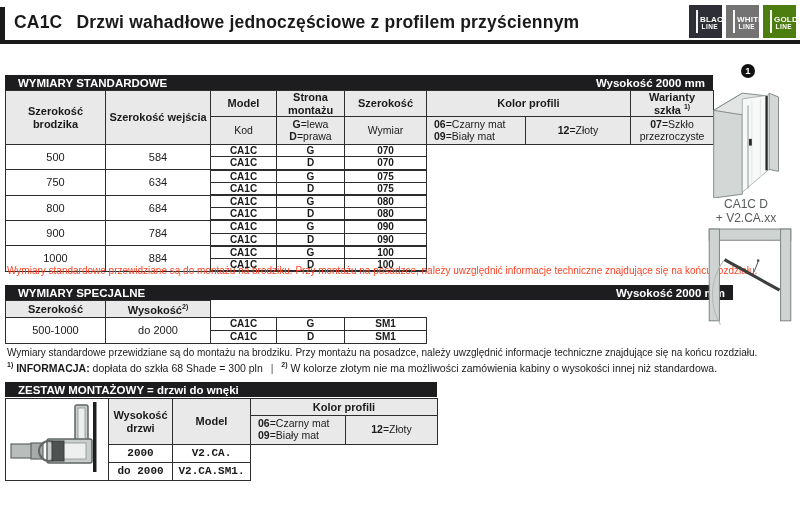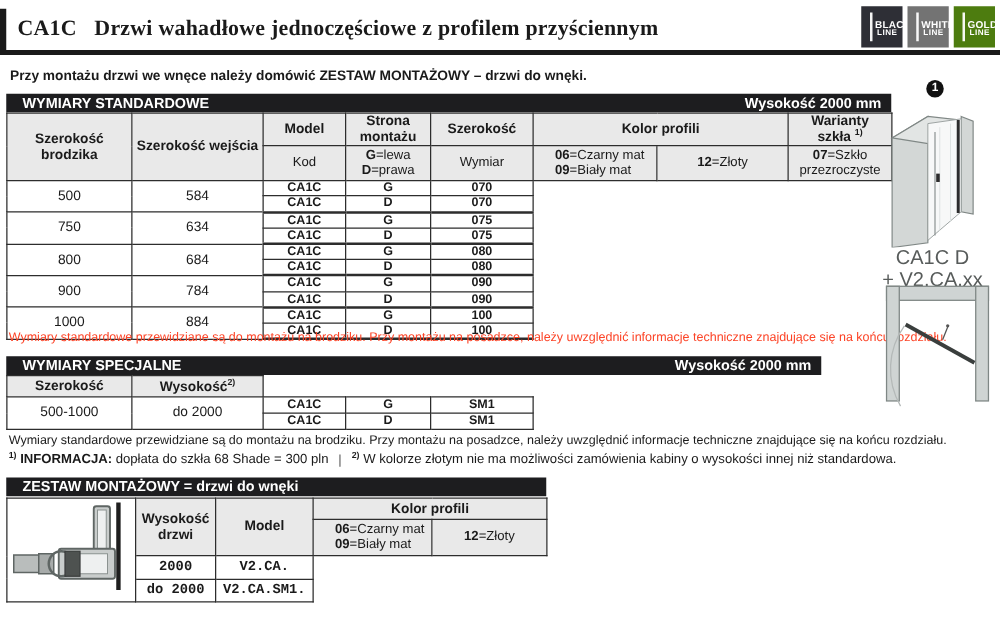--- a/index.html
+++ b/index.html
@@ -2,50 +2,50 @@
 <html><head>
 <meta charset="utf-8">
 <style>
   html,body{margin:0;padding:0;background:#fff;}
   .page{position:relative;width:800px;height:511px;background:#fff;overflow:hidden;
         font-family:"Liberation Sans",sans-serif;color:#1a1a1a;}
 
   
   .hdr-accent{position:absolute;left:0;top:7px;width:5px;height:37px;background:#1a1a1a;}
   .hdr-rule{position:absolute;left:0;top:40px;width:800px;height:4px;background:#1a1a1a;}
-  .title{position:absolute;left:14px;top:12px;margin:0;font-size:17.5px;font-weight:bold;letter-spacing:.2px;font-family:Liberation Serif, serif;}
+  .title{position:absolute;left:14px;top:12px;margin:0;font-size:17.5px;font-weight:bold;letter-spacing:.2px;}
   .title .t-code{margin-right:14px;}
   .badges{position:absolute;left:689px;top:5px;display:flex;gap:4px;}
   .badge{width:33px;height:33px;position:relative;color:#fff;}
   .badge .badge-bar{position:absolute;left:7px;top:5px;bottom:5px;width:2px;background:rgba(255,255,255,.95);}
   .badge .b1{position:absolute;left:11px;top:10px;font-size:8px;font-weight:bold;letter-spacing:.2px;}
   .badge .b2{position:absolute;right:4px;top:18px;font-size:6.5px;font-weight:bold;letter-spacing:.4px;}
   .badge-black{background:#2e2f36;}
   .badge-white{background:#737373;}
   .badge-gold{background:#4d7c0f;}
 
   .intro{position:absolute;left:8px;top:55px;margin:0;font-size:11px;font-weight:bold;white-space:nowrap;}
 
   
   .bar{position:absolute;height:15px;background:#1d1d1f;color:#fff;display:flex;justify-content:space-between;
        align-items:center;padding:0 8px 0 13px;box-sizing:border-box;font-weight:bold;font-size:11.5px;white-space:nowrap;}
   .bar-std{left:5px;top:75px;width:708px;}
-  .bar-spec{left:5px;top:285px;width:652px;}
+  .bar-spec{left:5px;top:285px;width:728px;}
   .bar-zestaw{left:5px;top:382px;width:432px;align-items:center;}
 
   
   .tbl{position:absolute;border-collapse:collapse;table-layout:fixed;background:#fff;}
   .tbl td{border:1px solid #2d2d2d;text-align:center;vertical-align:middle;padding:0;
           font-size:10.5px;line-height:1.12;overflow:hidden;}
   .tbl .hd{background:#e9e9e9;}
   .tbl .b{font-weight:bold;font-size:11px;}
   .tbl .num{font-size:11px;}
   .tbl .code{font-weight:bold;font-size:10px;}
   .tbl .big{font-size:11px;font-family:Liberation Mono, monospace;}
-  .tbl .al{text-align:left;padding-left:17px;}
+  .tbl .al{text-align:left;padding-left:7px;}
   .tbl .void{border:none;background:#fff;}
   .tbl sup{font-size:7px;vertical-align:super;}
   .tbl-std{left:5px;top:90px;width:708px;}
   .tbl-std tr.rh1{height:26px;} .tbl-std tr.rh2{height:28px;} .tbl-std tr.rbody{height:12px;}
   .tbl-std tr.pair-end td{border-bottom-width:2px;}
   .tbl-spec{left:5px;top:300px;width:708px;}
   .tbl-spec tr.sh1{height:17px;} .tbl-spec tr.sbody{height:13px;}
   .tbl-zestaw{left:5px;top:398px;width:432px;}
   .tbl-zestaw tr.zh1{height:17px;} .tbl-zestaw tr.zh2{height:29px;} .tbl-zestaw tr.zh3{height:18px;}
   .img-cell{background:#fff;}
@@ -56,21 +56,21 @@
   .note-black{top:347px;color:#1a1a1a;}
   .note-info{top:361px;font-size:10.5px;}
   .note-info sup{font-size:7px;font-weight:bold;}
   .note-info .sep{margin:0 5px;color:#555;}
 
   
   .step-badge{position:absolute;left:741px;top:64px;width:14px;height:14px;border-radius:50%;
               background:#111;color:#fff;font-size:9.5px;font-weight:bold;text-align:center;line-height:14px;}
   .iso{position:absolute;left:702px;top:76px;}
   .caption{position:absolute;left:694px;top:198px;width:104px;text-align:center;
-           font-size:16px;color:#575b5a;line-height:1.15;}
+           font-size:12px;color:#575b5a;line-height:1.15;}
   .topview{position:absolute;left:707px;top:227px;}
 </style>
 </head>
 <body>
 
 <div class="page">
 
   <div class="hdr-accent"></div>
   <div class="hdr-rule"></div>
   <h1 class="title">
@@ -87,21 +87,20 @@
       <span class="b1">WHITE</span>
       <span class="b2">LINE</span>
     </div>
     <div class="badge badge-gold">
       <span class="badge-bar"></span>
       <span class="b1">GOLD</span>
       <span class="b2">LINE</span>
     </div>
   </div>
 
-  <p class="intro">Przy montażu drzwi we wnęce należy domówić ZESTAW MONTAŻOWY – drzwi do wnęki.</p>
 
   <div class="bar bar-std">
     <span>WYMIARY STANDARDOWE</span>
     <span>Wysokość 2000 mm</span>
   </div>
 
   <table class="tbl tbl-std">
     <colgroup>
       <col style="width:100px">
         <col style="width:105px">

